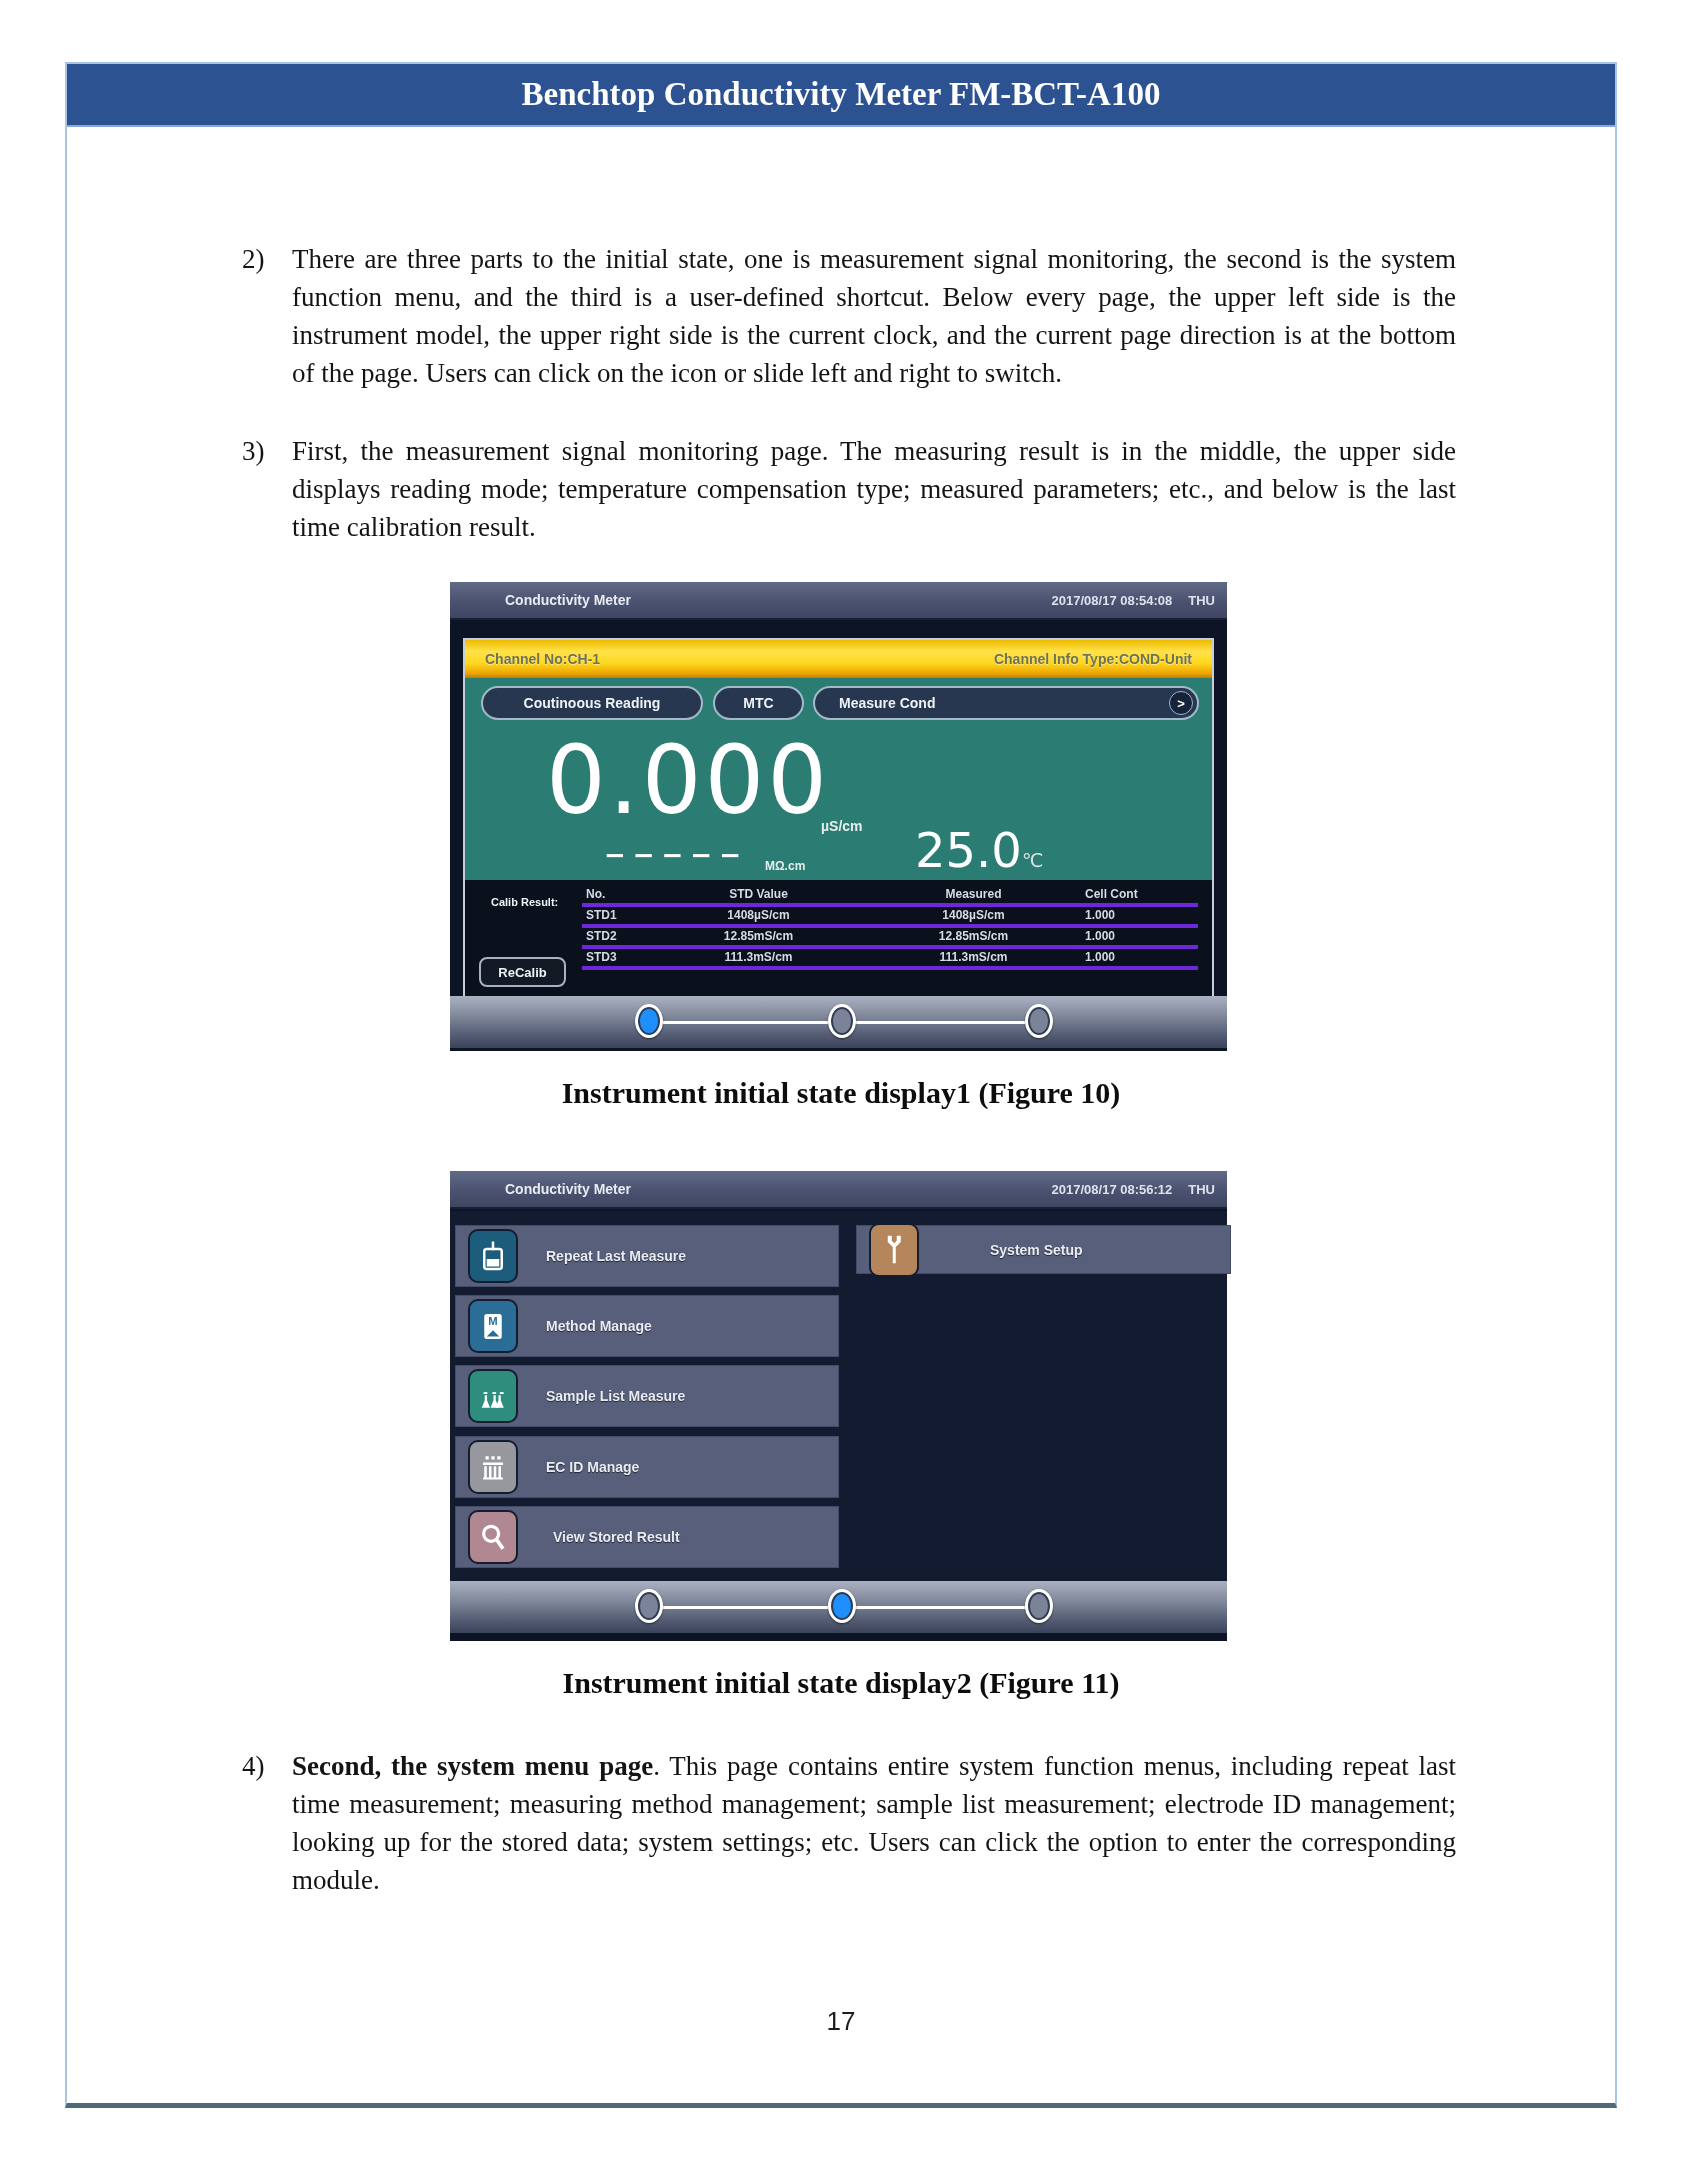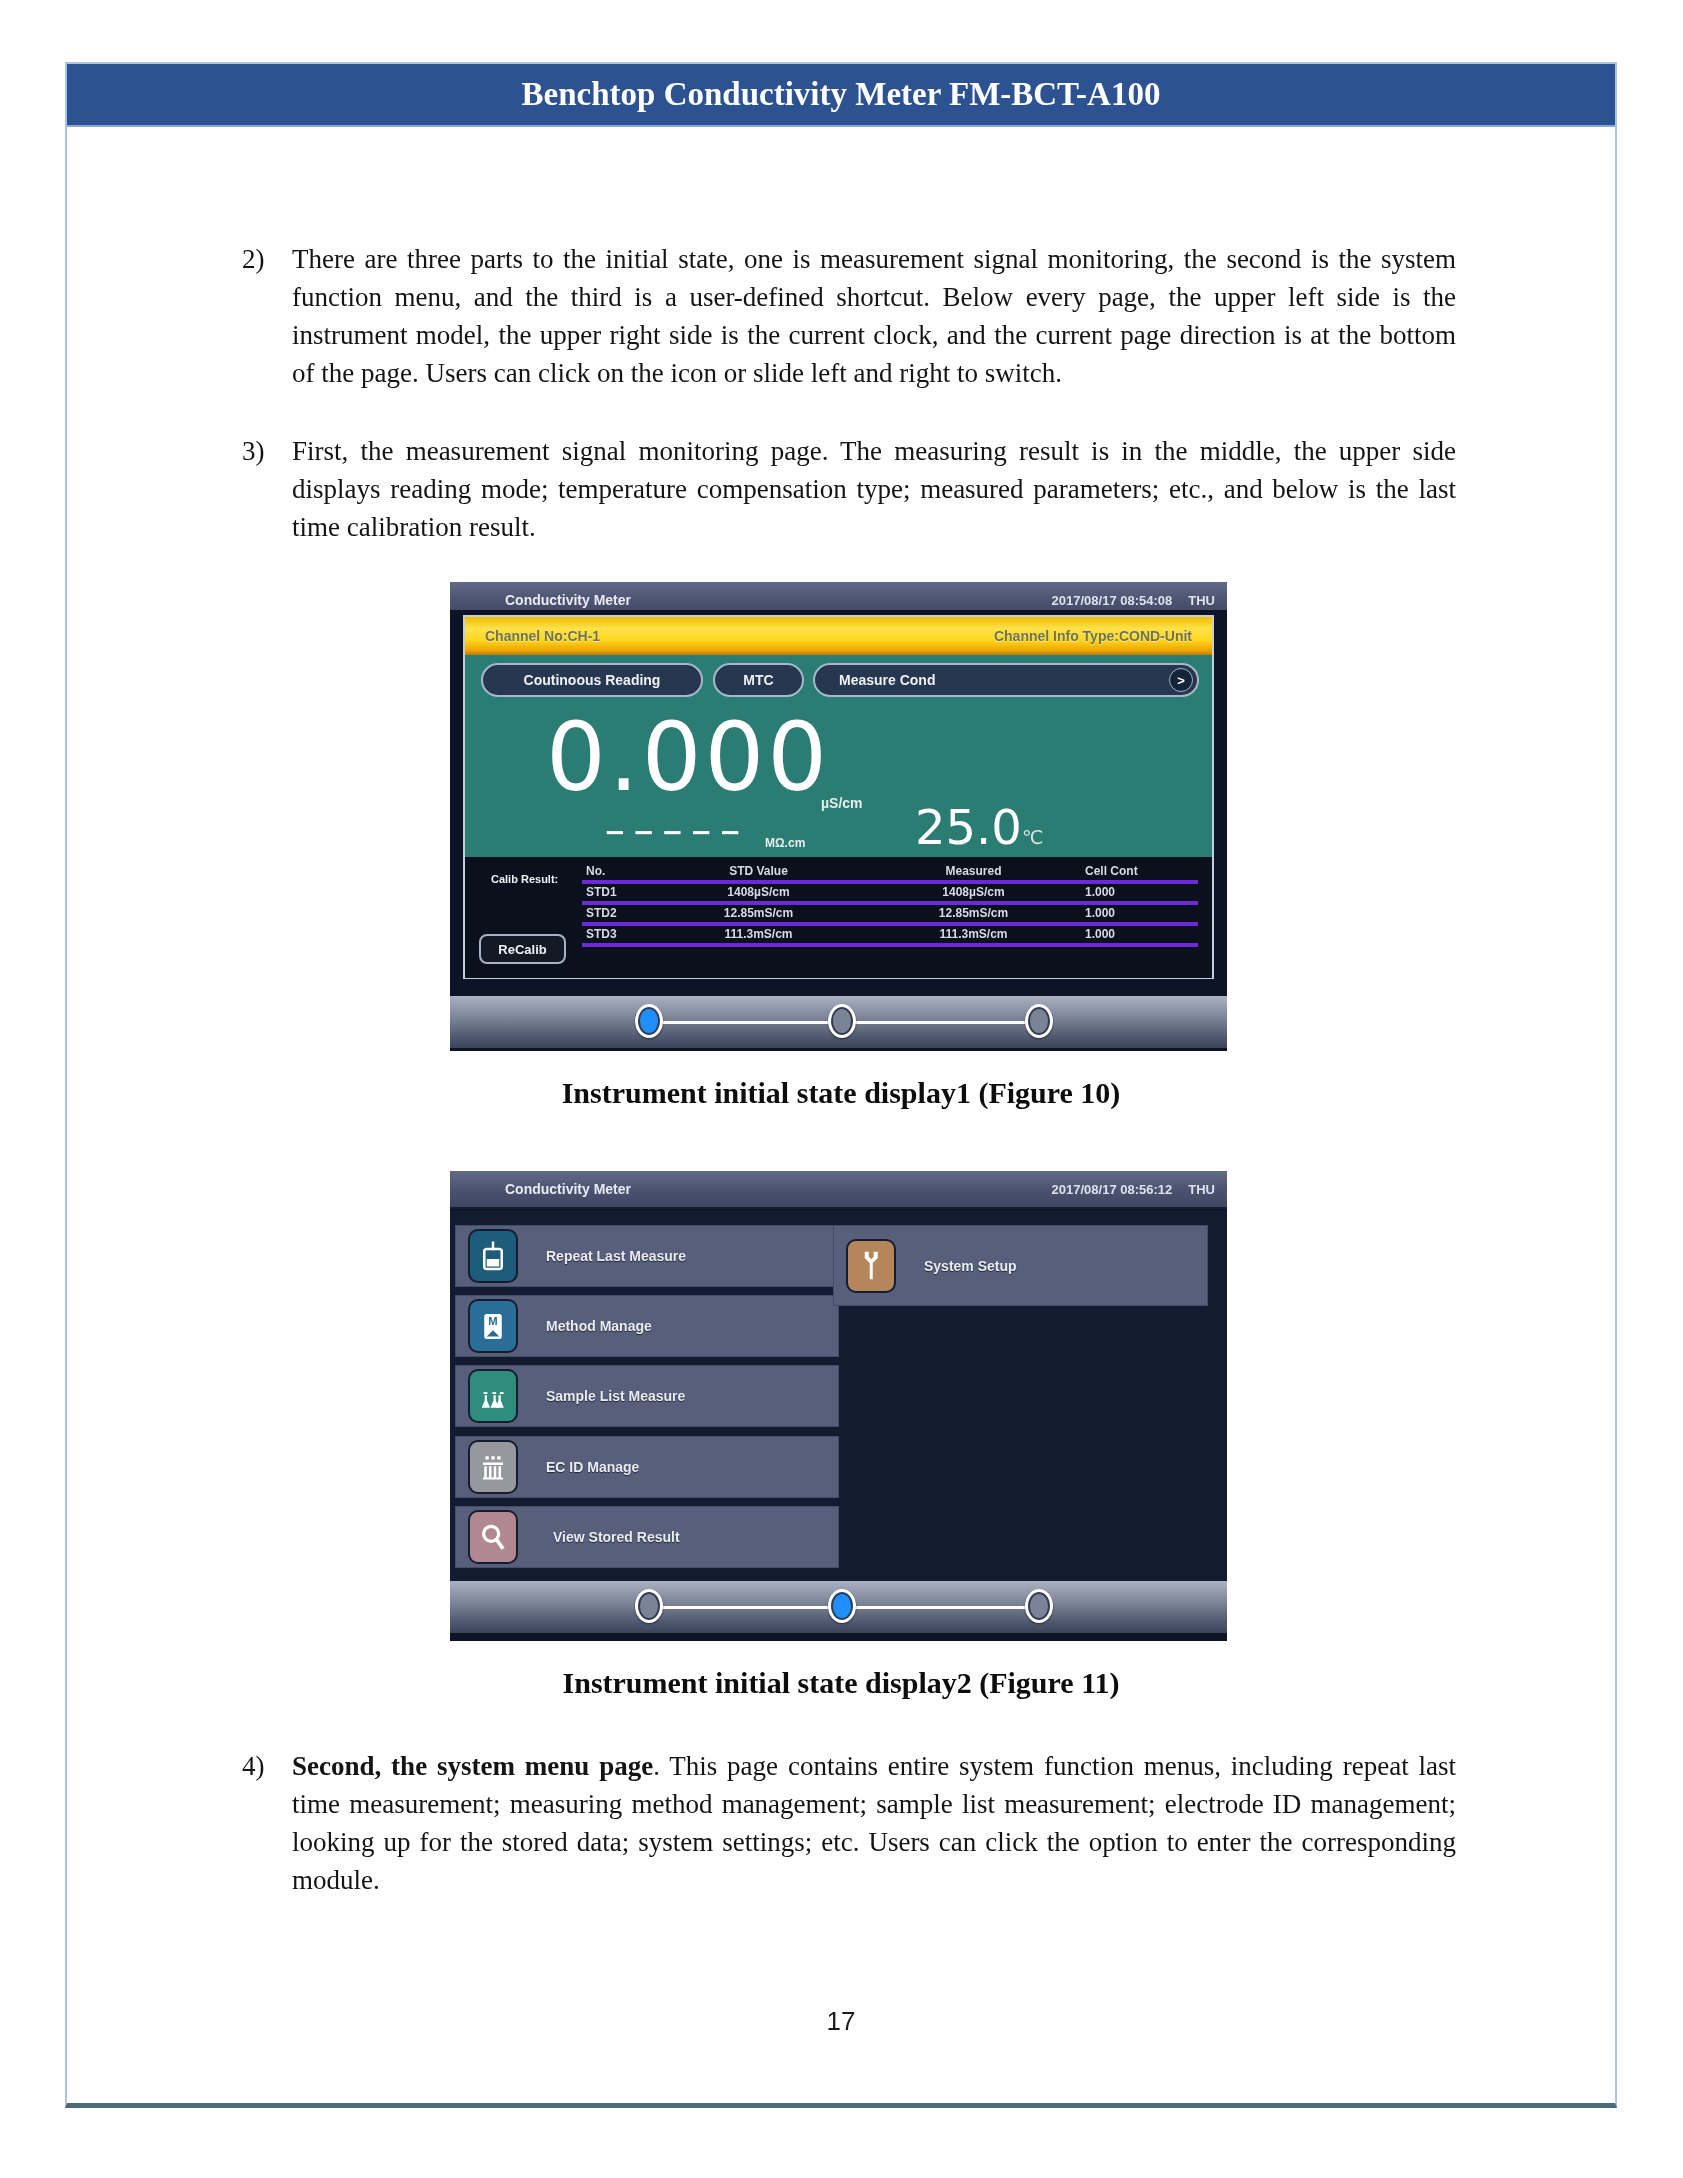--- a/index.html
+++ b/index.html
@@ -44,21 +44,21 @@
   .f-navbar { position:absolute; left:0; width:100%; height:52px;
     background:linear-gradient(180deg,#aab1c2 0%,#7e8699 40%,#555d74 75%,#3b435a 100%); }
   #fig10 .f-navbar { top:414px; } #fig11 .f-navbar { top:410px; }
   .nav-line { position:absolute; left:202px; top:25px; width:390px; height:3px; background:#fff; }
   .nav-dot { position:absolute; top:8px; width:28px; height:34px; border-radius:50%;
     border:3px solid #fff; background:#7b8398; box-shadow: inset 0 0 0 2px #333c50, 0 1px 2px rgba(0,0,0,.5); }
   .nav-dot.d1 { left:185px; } .nav-dot.d2 { left:378px; } .nav-dot.d3 { left:575px; }
   .nav-dot.active { background:#1e8ffd; }
 
   
-  .f10-body { position:absolute; left:0; top:28px; width:777px; height:374px; background:#0c1425; }
+  .f10-body { position:absolute; left:0; top:51px; width:777px; height:374px; background:#0c1425; }
   .f10-panel { position:absolute; left:13px; top:5px; width:751px; height:364px;
     border:2px solid #c6cedc; background:#2b7c73; }
   .f10-channel { position:absolute; left:0; top:0; width:100%; height:38px;
     background:linear-gradient(180deg,#edbc00 0%,#ffe14a 30%,#ffd81f 60%,#eda500 88%,#c07c00 100%);
     display:flex; align-items:center; justify-content:space-between; padding:0 20px;
     font-size:14px; font-weight:bold; color:#6e7355; text-shadow:0 1px 1px rgba(255,255,255,.55); }
   .f10-btnrow { position:absolute; left:0; top:46px; width:100%; height:34px; }
   .pill { position:absolute; height:34px; background:#273750; border:2px solid #a4bacb; border-radius:17px;
     color:#eef2f6; font-size:14px; font-weight:bold; display:flex; align-items:center; justify-content:center; }
   #btn-reading { left:16px; width:222px; }
@@ -91,21 +91,21 @@
     border:2px solid #a8b2c2; border-radius:8px; background:rgba(255,255,255,.04);
     color:#eef2f6; font-size:13px; font-weight:bold; display:flex; align-items:center; justify-content:center; }
 
   
   .f11-body { position:absolute; left:0; top:40px; width:777px; height:370px; background:#121b2f; }
   .menu-row { position:absolute; height:62px; background:#575f7a; border:1px solid #434b66;
     display:flex; align-items:center; }
   .menu-row.left { left:5px; width:384px; }
   .menu-row.r1 { top:14px; } .menu-row.r2 { top:84px; } .menu-row.r3 { top:154px; }
   .menu-row.r4 { top:225px; } .menu-row.r5 { top:295px;gap:7px; }
-  .menu-row.right { left:383px; top:14px; width:375px; height:81px; }
+  .menu-row.right { left:406px; top:14px; width:375px; height:49px;gap:43px; }
   .menu-icon { width:50px; height:54px; border-radius:10px; border:2px solid #141c2f; margin-left:12px;
     flex:none; display:flex; align-items:center; justify-content:center; }
   .ic-repeat { background:#1d5c7a; } .ic-method { background:#2a6d97; } .ic-sample { background:#2f8d7d; }
   .ic-ecid { background:#97989e; } .ic-view { background:#b18792; } .ic-setup { background:#b5855c; }
   .menu-label { margin-left:28px; color:#e9ecf3; font-size:14px; font-weight:bold;
     text-shadow:0 1px 1px rgba(0,0,0,.6); }
 </style>
 </head>
 <body>
 

